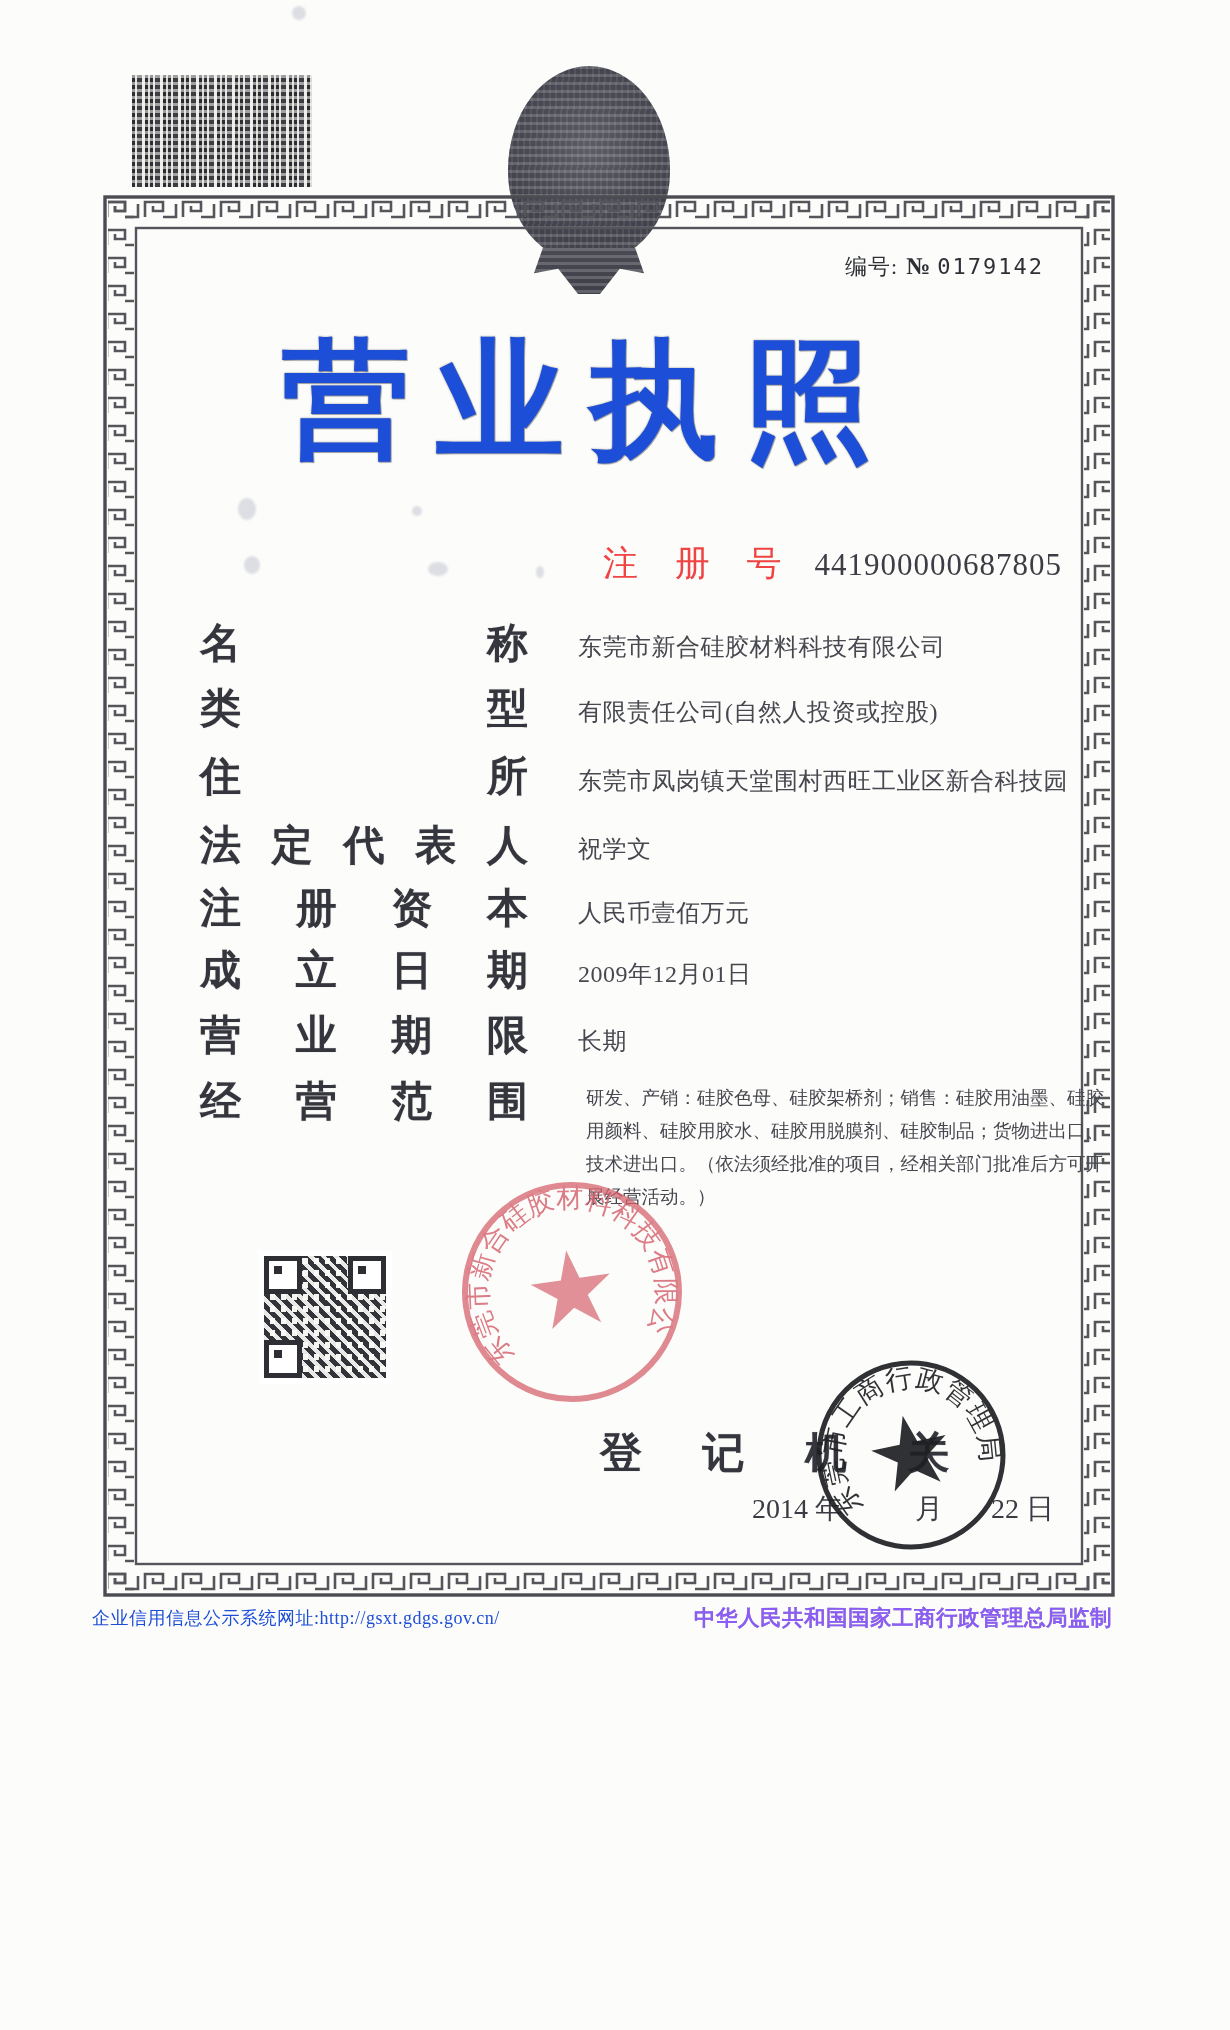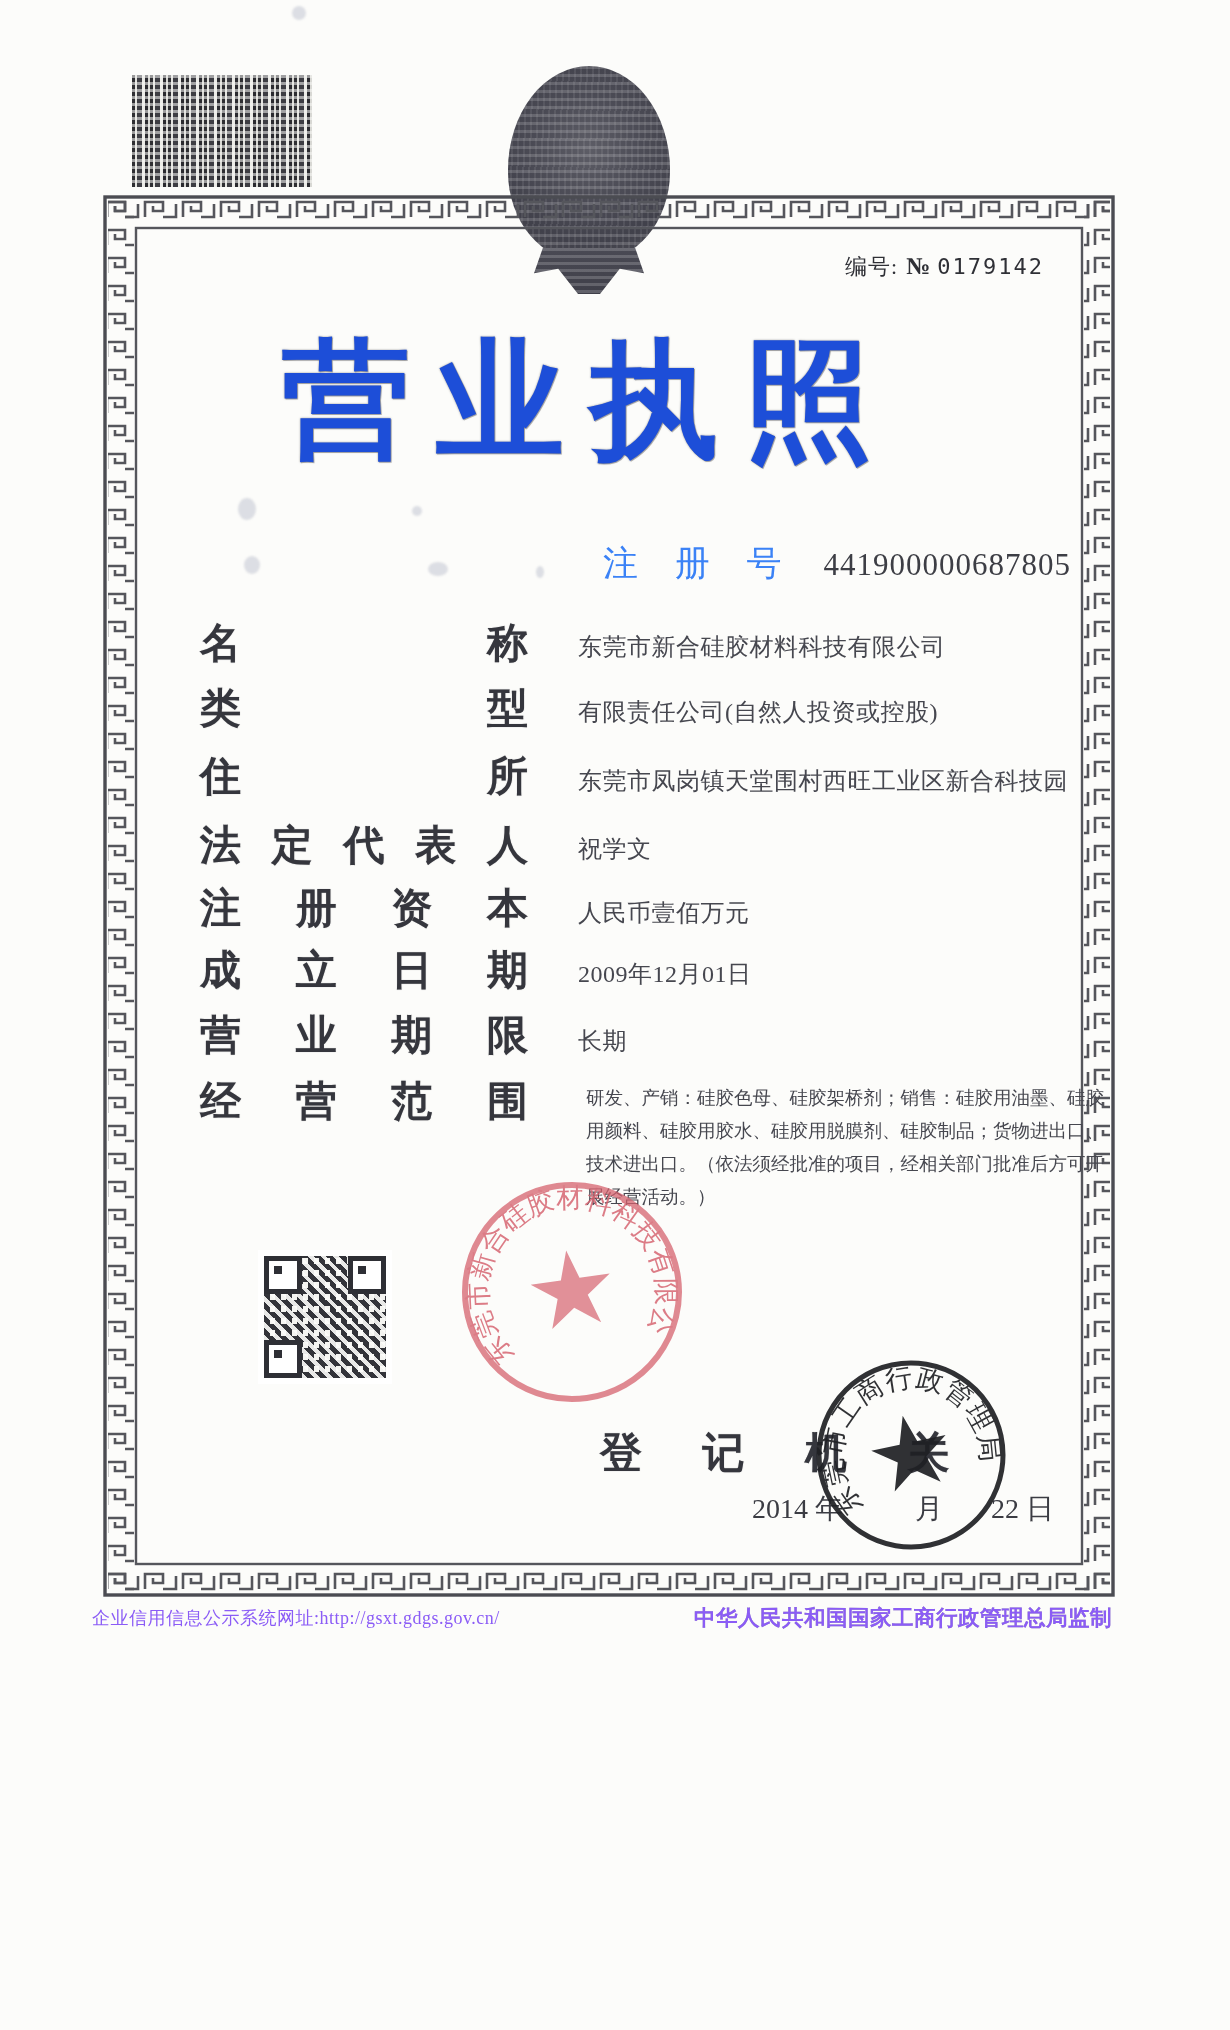--- a/index.html
+++ b/index.html
@@ -51,22 +51,22 @@
   
   .title{
     left:282px;top:330px;width:680px;height:150px;
     font-family:"Liberation Sans", sans-serif;font-weight:900;
     font-size:128px;line-height:140px;letter-spacing:26px;white-space:nowrap;
     color:#1d4ed8;text-shadow:0 0 2px rgba(40,40,45,.55), 1px 1px 0 rgba(60,60,66,.35);
   }
 
   
   .regno{left:603px;top:540px;white-space:nowrap;}
-  .regno .lab{font-size:35px;letter-spacing:14px;color:#3b82f6;}
-  .regno .num{font-size:31px;letter-spacing:1px;color:#3d3e45;margin-left:24px;}
+  .regno .lab{font-size:35px;letter-spacing:14px;color:#ef4444;}
+  .regno .num{font-size:31px;letter-spacing:1px;color:#3d3e45;margin-left:15px;}
 
   
   .row{left:0;top:0;width:1230px;}
   .flabel{
     position:absolute;left:200px;width:328px;
     font-family:"Liberation Sans", sans-serif;font-weight:700;
     font-size:41px;line-height:46px;color:#35363d;
     text-align:justify;text-align-last:justify;
     text-shadow:0 0 1px rgba(45,45,52,.4);
   }
@@ -82,21 +82,21 @@
     font-family:Liberation Serif, serif;font-weight:700;
     font-size:42px;letter-spacing:25px;color:#35363d;white-space:nowrap;
     text-shadow:0 0 1px rgba(45,45,52,.4);
   }
   .dateline{left:752px;top:1490px;font-size:28px;color:#3b3c43;white-space:nowrap;}
   .dateline span{display:inline-block;}
   .dateline .gap1{width:58px;}
   .dateline .gap2{width:34px;}
 
   
-  .footer-left{left:92px;top:1606px;font-size:18px;letter-spacing:.5px;color:#8b5cf6;}
+  .footer-left{left:92px;top:1606px;font-size:18px;letter-spacing:.5px;color:#1d4ed8;}
   .footer-right{left:694px;top:1603px;font-size:21.5px;letter-spacing:.5px;color:#8b5cf6;font-weight:bold;text-shadow:0 0 .5px rgba(50,50,58,.4);}
 
   
   .qr{left:258px;top:1250px;width:134px;height:134px;background:#fff;}
   .qr .noise{
     position:absolute;left:6px;top:6px;right:6px;bottom:6px;
     background:
       repeating-linear-gradient(45deg, rgba(252,252,250,.9) 0 4px, rgba(0,0,0,0) 4px 9px),
       repeating-linear-gradient(0deg, #33343a 0 6px, rgba(0,0,0,0) 6px 12px),
       repeating-linear-gradient(90deg, #33343a 0 6px, #f4f4f1 6px 11px);

